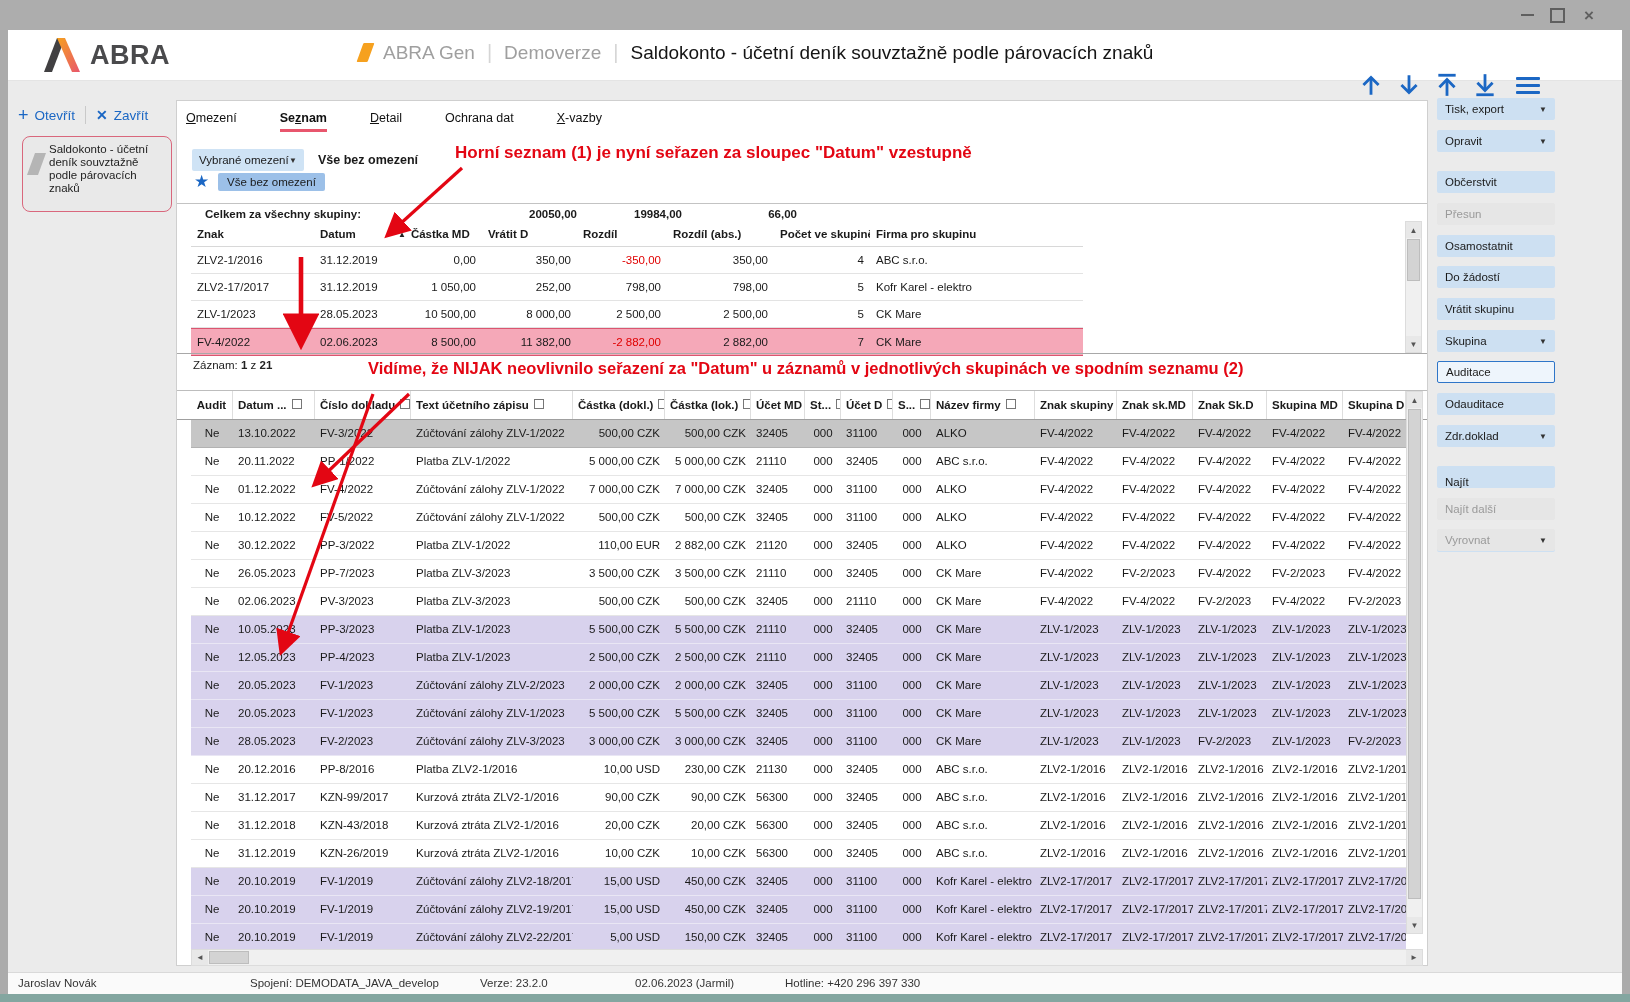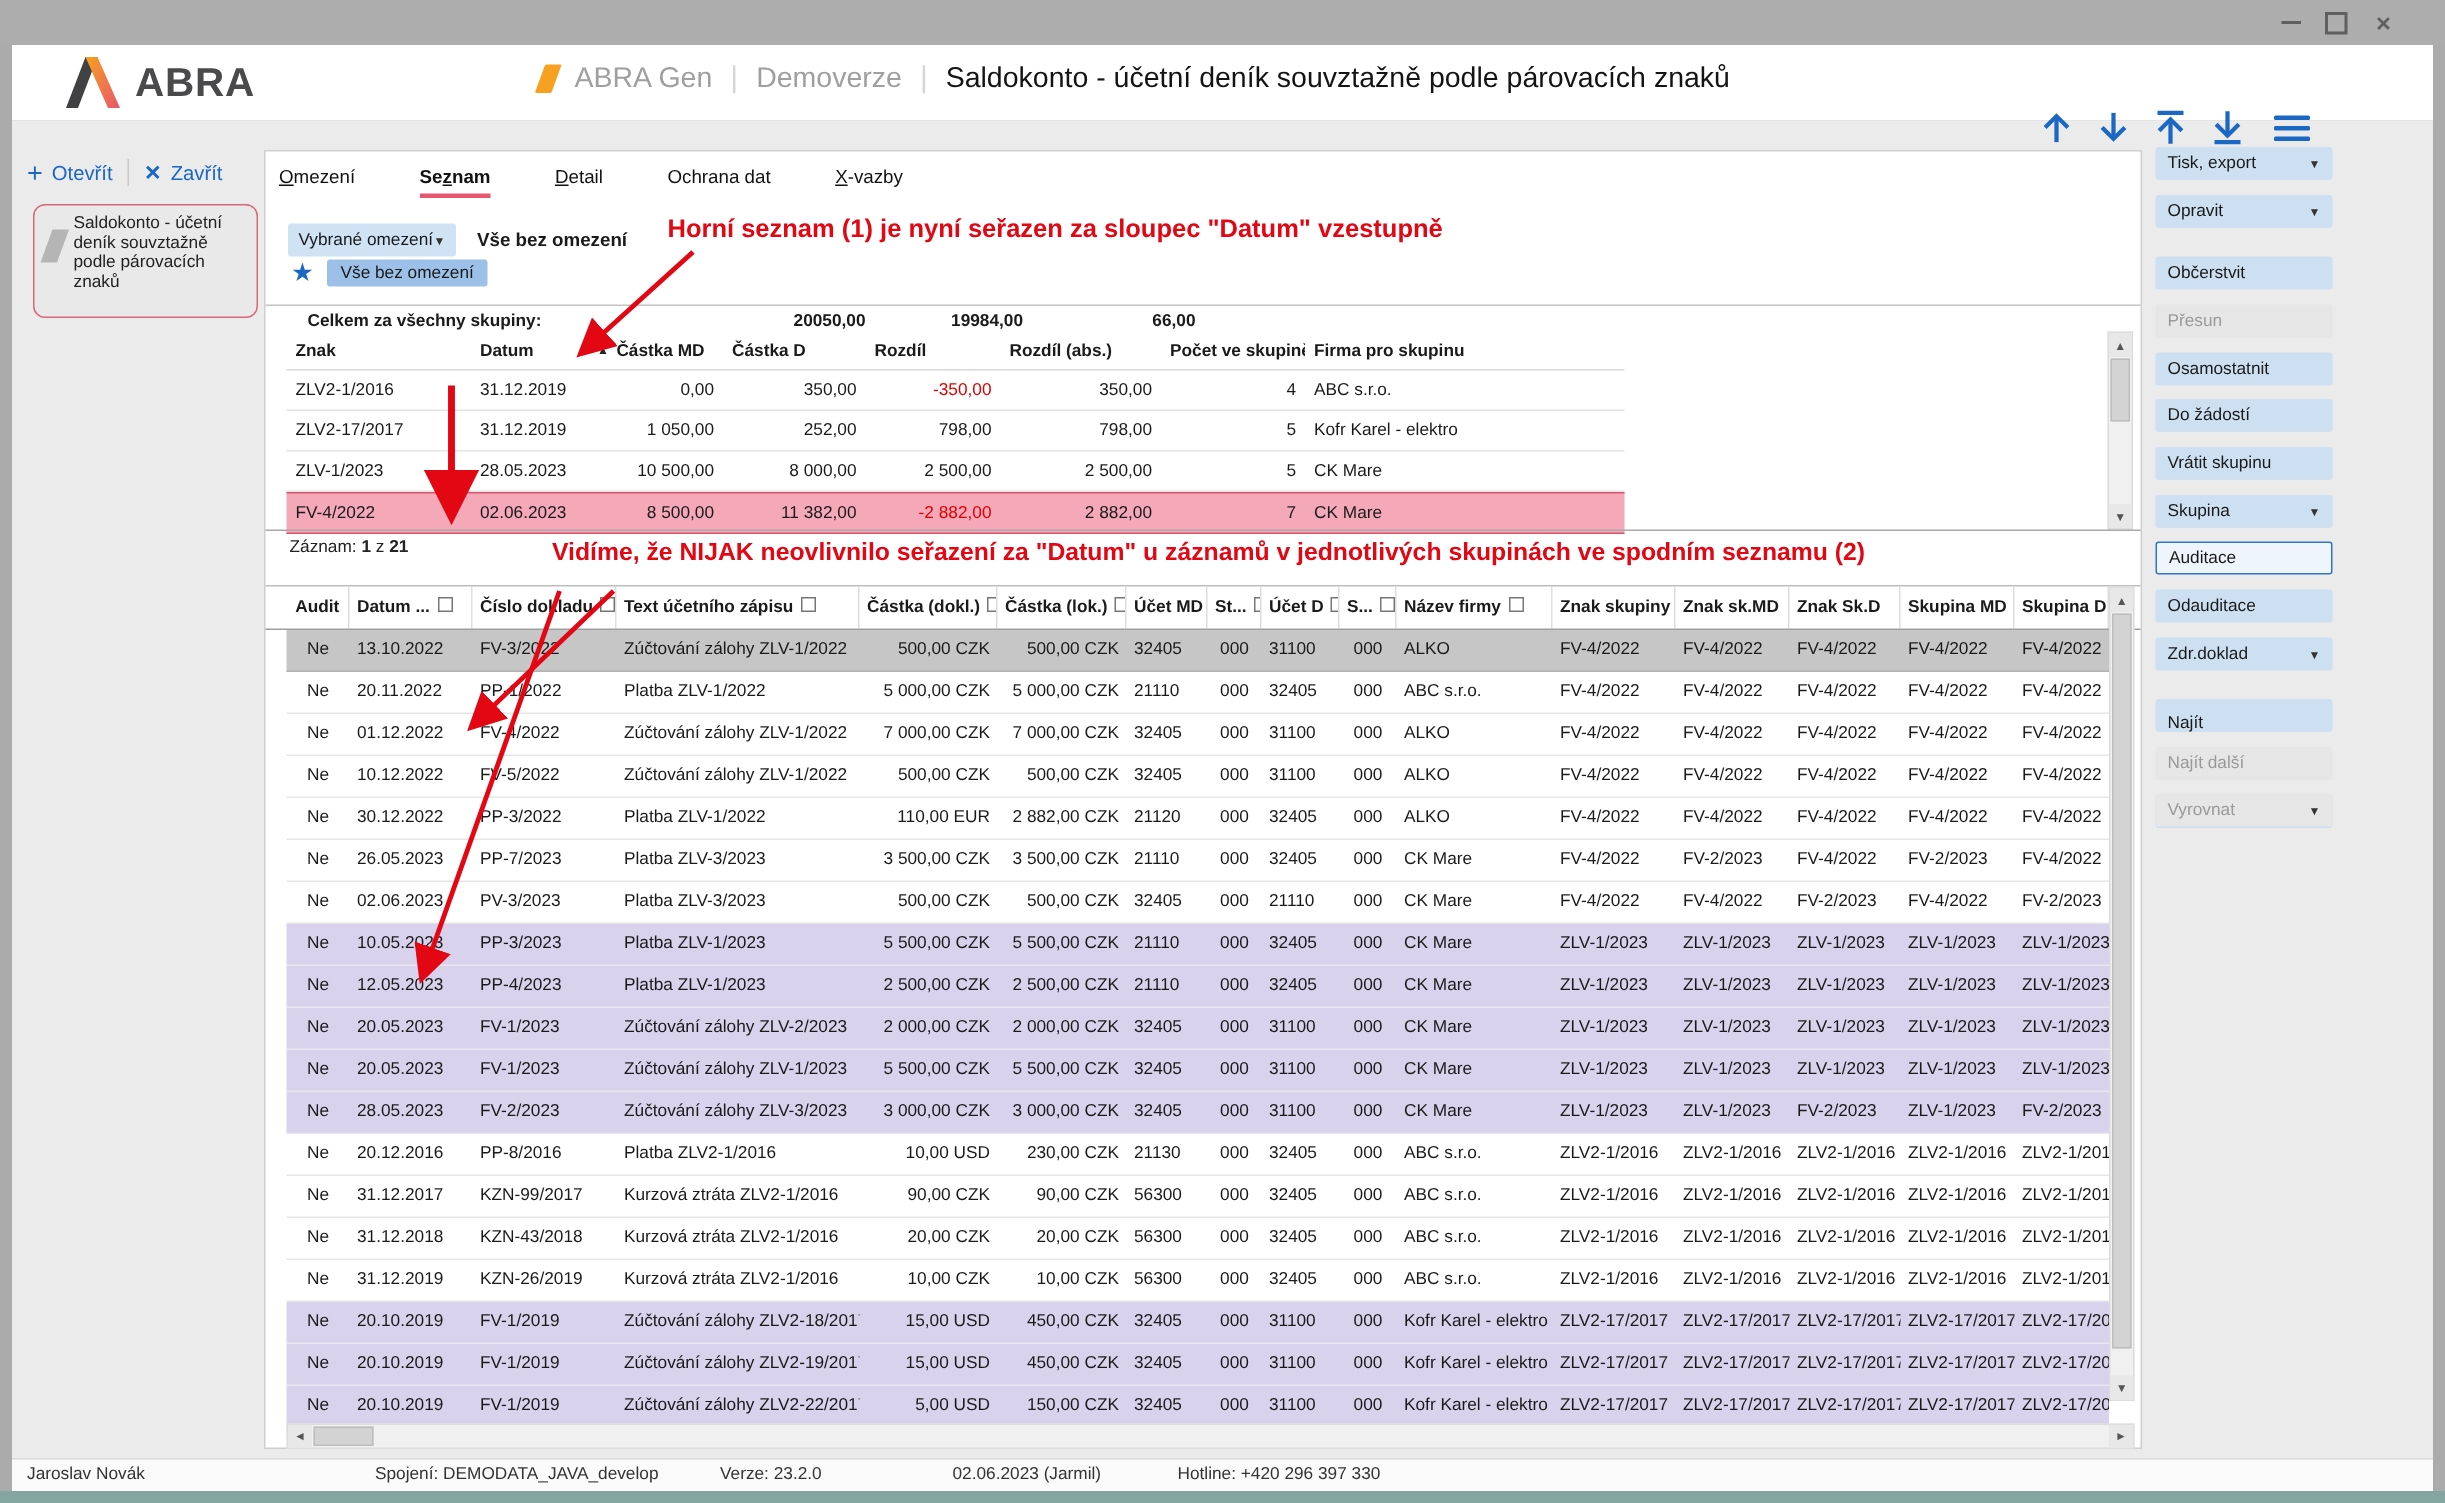--- a/index.html
+++ b/index.html
@@ -215,21 +215,21 @@
   <div class="totlabel">Celkem za všechny skupiny:</div>
   <div class="totval" style="left:250px;width:150px">20050,00</div>
   <div class="totval" style="left:410px;width:95px">19984,00</div>
   <div class="totval" style="left:530px;width:90px">66,00</div>
 
   <div class="abs" style="left:14px;top:120px;width:892px">
     <div class="tt-row tt-head">
         <div class="cell c0"><span>Znak</span></div>
         <div class="cell c1"><span>Datum</span></div>
         <div class="cell c2"><span class="sorticon">▲</span><span>Částka MD</span></div>
-        <div class="cell c3"><span>Částka D</span></div>
+        <div class="cell c3"><span>Vrátit D</span></div>
         <div class="cell c4"><span>Rozdíl</span></div>
         <div class="cell c5"><span>Rozdíl (abs.)</span></div>
         <div class="cell c6"><span>Počet ve skupině</span></div>
         <div class="cell c7"><span>Firma pro skupinu</span></div>
       </div>
   </div>
   <div class="abs tt-body" style="left:14px;top:146px;width:892px">
       <div class="tt-row">
         <div class="cell c0">ZLV2-1/2016</div>
         <div class="cell c1">31.12.2019</div>
@@ -722,21 +722,21 @@
 
 <div class="statusbar" id="statusbar">
     <span class="statusitem" style="left: 10px;">Jaroslav Novák</span>
     <span class="statusitem" style="left: 242px;">Spojení: DEMODATA_JAVA_develop</span>
     <span class="statusitem" style="left: 472px;">Verze: 23.2.0</span>
     <span class="statusitem" style="left: 627px;">02.06.2023 (Jarmil)</span>
     <span class="statusitem" style="left: 777px;">Hotline: +420 296 397 330</span>
   </div>
 <div class="bottomstrip"></div>
 
-<div class="note" style="left:445px;top:143px">Horní seznam (1) je nyní seřazen za sloupec "Datum" vzestupně</div>
+<div class="note" style="left:455px;top:143px">Horní seznam (1) je nyní seřazen za sloupec "Datum" vzestupně</div>
 <div class="note" style="left:368px;top:359px;font-size:16.5px">Vidíme, že NIJAK neovlivnilo seřazení za "Datum" u záznamů v jednotlivých skupinách ve spodním seznamu (2)</div>
 <svg id="annosvg">
   <defs>
     <marker id="ah" markerWidth="8" markerHeight="8" refX="6" refY="4" orient="auto">
       <path d="M0,0 L8,4 L0,8 z" fill="#e30613"></path>
     </marker>
   </defs>
   <line x1="462" y1="168" x2="389" y2="234" stroke="#e30613" stroke-width="3.2" marker-end="url(#ah)"></line>
   <line x1="301" y1="257" x2="301" y2="341" stroke="#e30613" stroke-width="4.6" marker-end="url(#ah)"></line>
   <line x1="409" y1="394" x2="316" y2="483" stroke="#e30613" stroke-width="3.2" marker-end="url(#ah)"></line>

